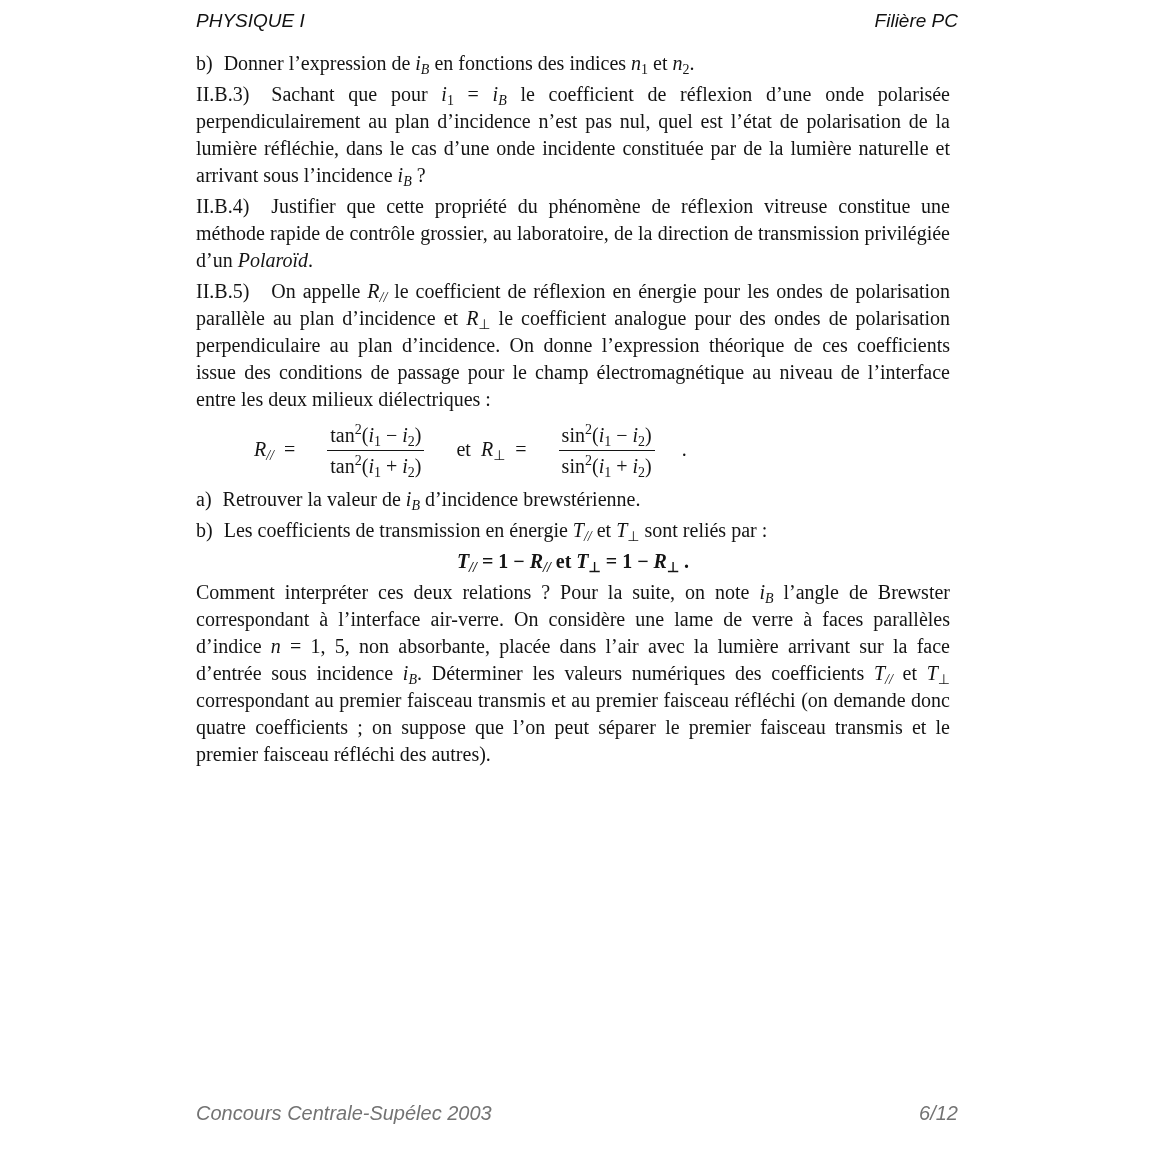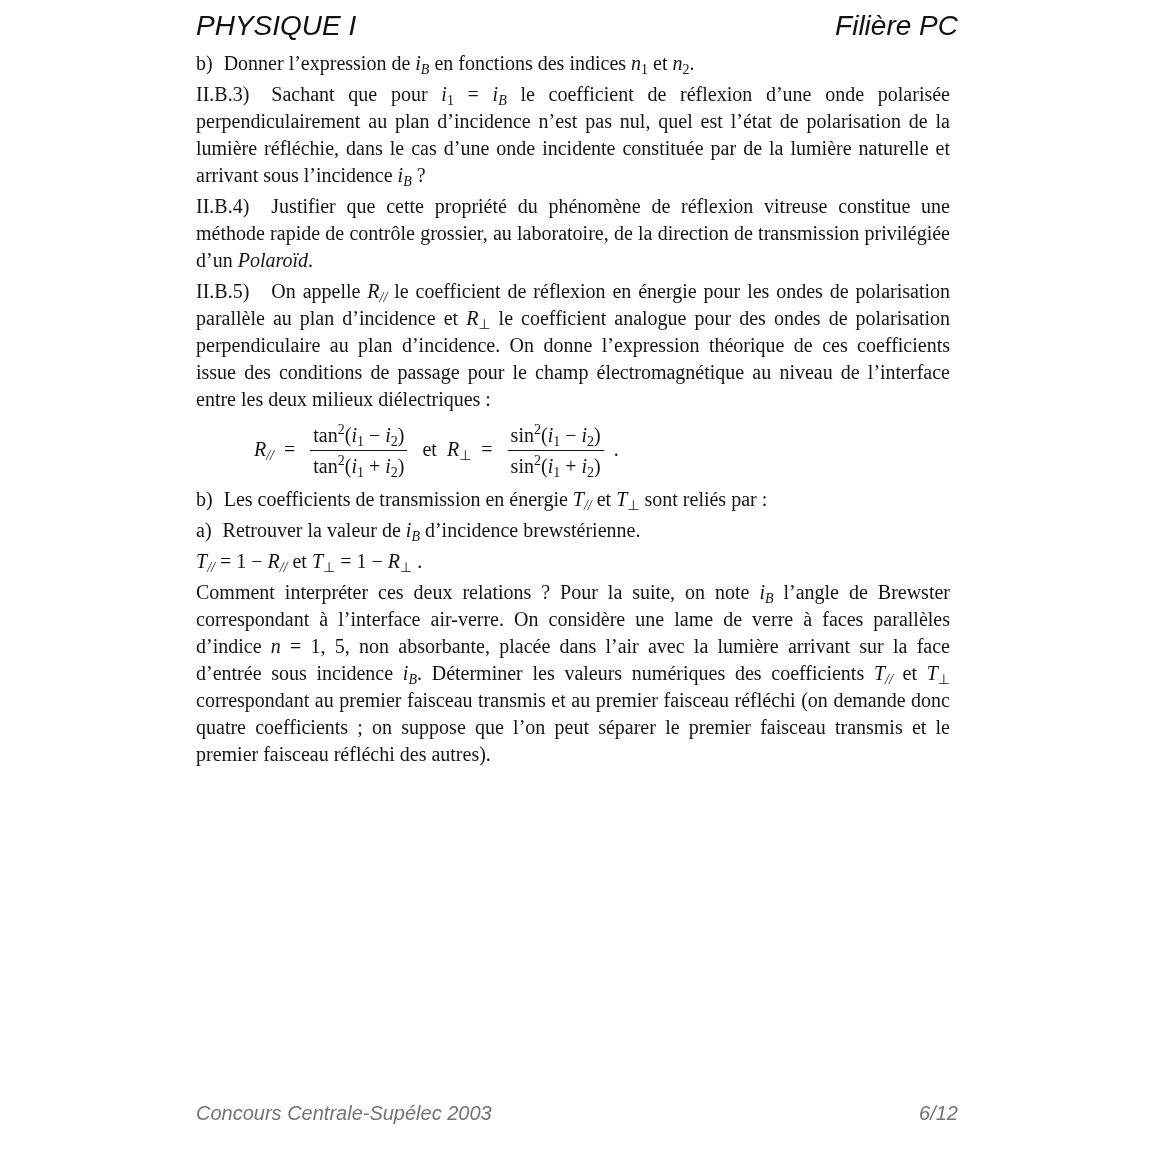--- a/index.html
+++ b/index.html
@@ -14,21 +14,21 @@
   }
   .running-head {
     position: absolute;
     left: 196px;
     top: 10px;
     width: 762px;
     display: flex;
     justify-content: space-between;
     font-family: "Liberation Sans", sans-serif;
     font-style: italic;
-    font-size: 28px;
+    font-size: 19px;
     color: #111;
   }
   .doc-body {
     position: absolute;
     left: 196px;
     top: 50px;
     width: 762px;
     font-size: 20px;
     line-height: 27px;
     text-align: justify;
@@ -43,26 +43,26 @@
     display: flex;
     align-items: center;
     margin: 8px 0 8px 58px;
     text-align: left;
   }
   .fseg { white-space: pre; }
   .frac {
     display: inline-flex;
     flex-direction: column;
     align-items: center;
-    margin: 0 5px;
+    margin: 0 22px;
     line-height: 24px;
   }
   .frac .num { padding: 2px 3px 3px 3px; border-bottom: 1.6px solid #141414; }
   .frac .den { padding: 3px 3px 0 3px; }
-  .eqline { margin-left: 58px; text-align: left; }
+  .eqline { margin-left: 58px; text-align: center; font-weight: bold; }
   .page-foot {
     position: absolute;
     left: 196px;
     top: 1102px;
     width: 762px;
     display: flex;
     justify-content: space-between;
     font-family: "Liberation Sans", sans-serif;
     font-style: italic;
     font-size: 20px;
@@ -89,22 +89,22 @@
           <span class="num"><span>tan</span><span class="sup">2</span><span>(</span><span class="it">i</span><span class="sub">1</span><span> − </span><span class="it">i</span><span class="sub">2</span><span>)</span></span>
           <span class="den"><span>tan</span><span class="sup">2</span><span>(</span><span class="it">i</span><span class="sub">1</span><span> + </span><span class="it">i</span><span class="sub">2</span><span>)</span></span>
         </span>
         <span class="fseg"><span>  et  </span><span class="it">R</span><span class="sub">⊥</span><span>  =  </span></span>
         <span class="frac">
           <span class="num"><span>sin</span><span class="sup">2</span><span>(</span><span class="it">i</span><span class="sub">1</span><span> − </span><span class="it">i</span><span class="sub">2</span><span>)</span></span>
           <span class="den"><span>sin</span><span class="sup">2</span><span>(</span><span class="it">i</span><span class="sub">1</span><span> + </span><span class="it">i</span><span class="sub">2</span><span>)</span></span>
         </span>
         <span class="fseg"><span> .</span></span>
       </div>
+      <p><span>a)</span><span class="gap1"></span><span>Retrouver la valeur de </span><span class="it">i</span><span class="sub it">B</span><span> d’incidence brewstérienne.</span></p>
       <p><span>b)</span><span class="gap1"></span><span>Les coefficients de transmission en énergie </span><span class="it">T</span><span class="sub it">//</span><span> et </span><span class="it">T</span><span class="sub">⊥</span><span> sont reliés par&nbsp;:</span></p>
-      <p><span>a)</span><span class="gap1"></span><span>Retrouver la valeur de </span><span class="it">i</span><span class="sub it">B</span><span> d’incidence brewstérienne.</span></p>
       <p class="eqline"><span class="it">T</span><span class="sub it">//</span><span> = 1 − </span><span class="it">R</span><span class="sub it">//</span><span> et </span><span class="it">T</span><span class="sub">⊥</span><span> = 1 − </span><span class="it">R</span><span class="sub">⊥</span><span> .</span></p>
       <p><span>Comment interpréter ces deux relations&nbsp;? Pour la suite, on note </span><span class="it">i</span><span class="sub it">B</span><span> l’angle de Brewster correspondant à l’interface air-verre. On considère une lame de verre à faces parallèles d’indice </span><span class="it">n</span><span> = 1, 5, non absorbante, placée dans l’air avec la lumière arrivant sur la face d’entrée sous incidence </span><span class="it">i</span><span class="sub it">B</span><span>. Déterminer les valeurs numériques des coefficients </span><span class="it">T</span><span class="sub it">//</span><span> et </span><span class="it">T</span><span class="sub">⊥</span><span> correspondant au premier faisceau transmis et au premier faisceau réfléchi (on demande donc quatre coefficients&nbsp;; on suppose que l’on peut séparer le premier faisceau transmis et le premier faisceau réfléchi des autres).</span></p>
     </div>
 
   <div class="page-foot">
     <span>Concours Centrale-Supélec 2003</span>
     <span>6/12</span>
   </div>
 </div>
 

